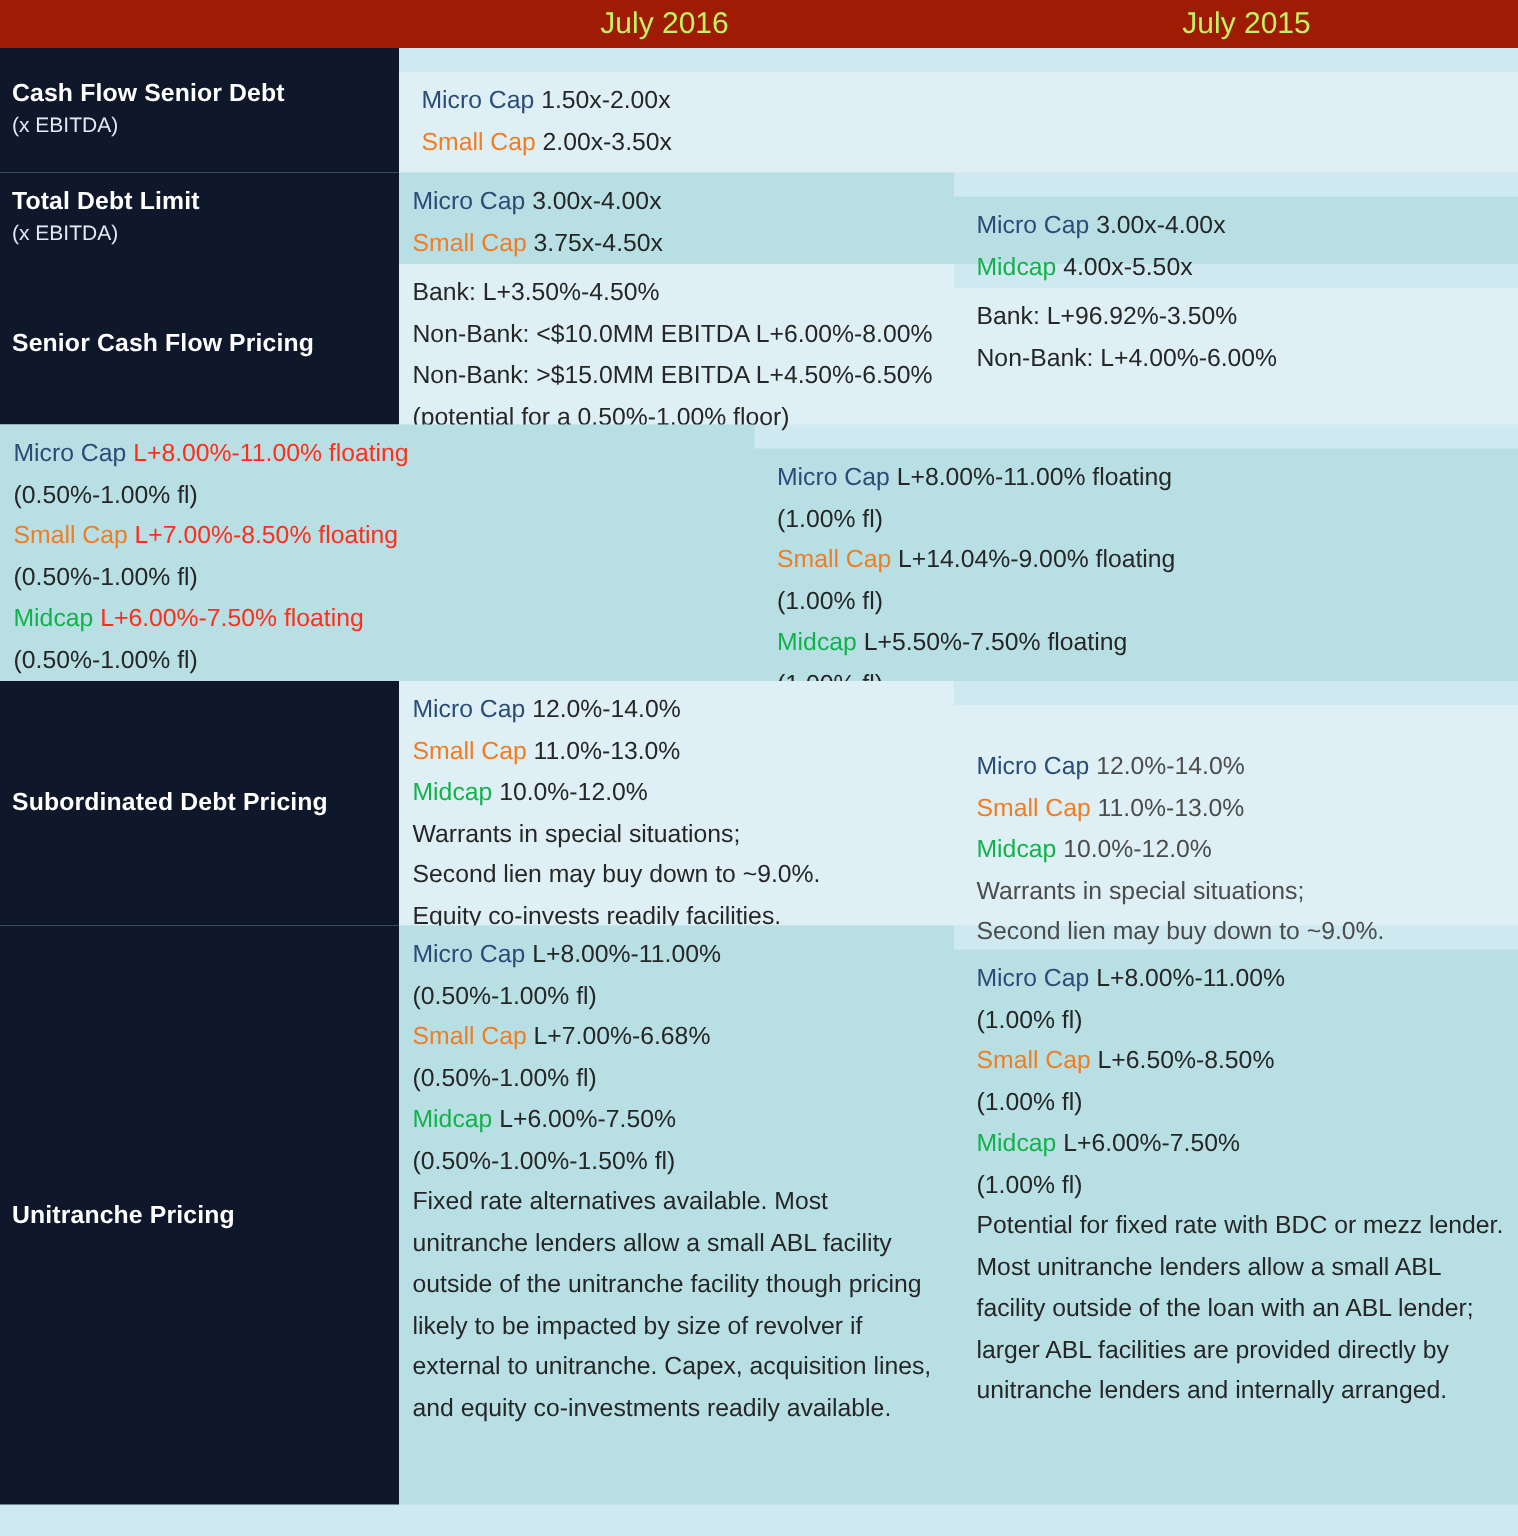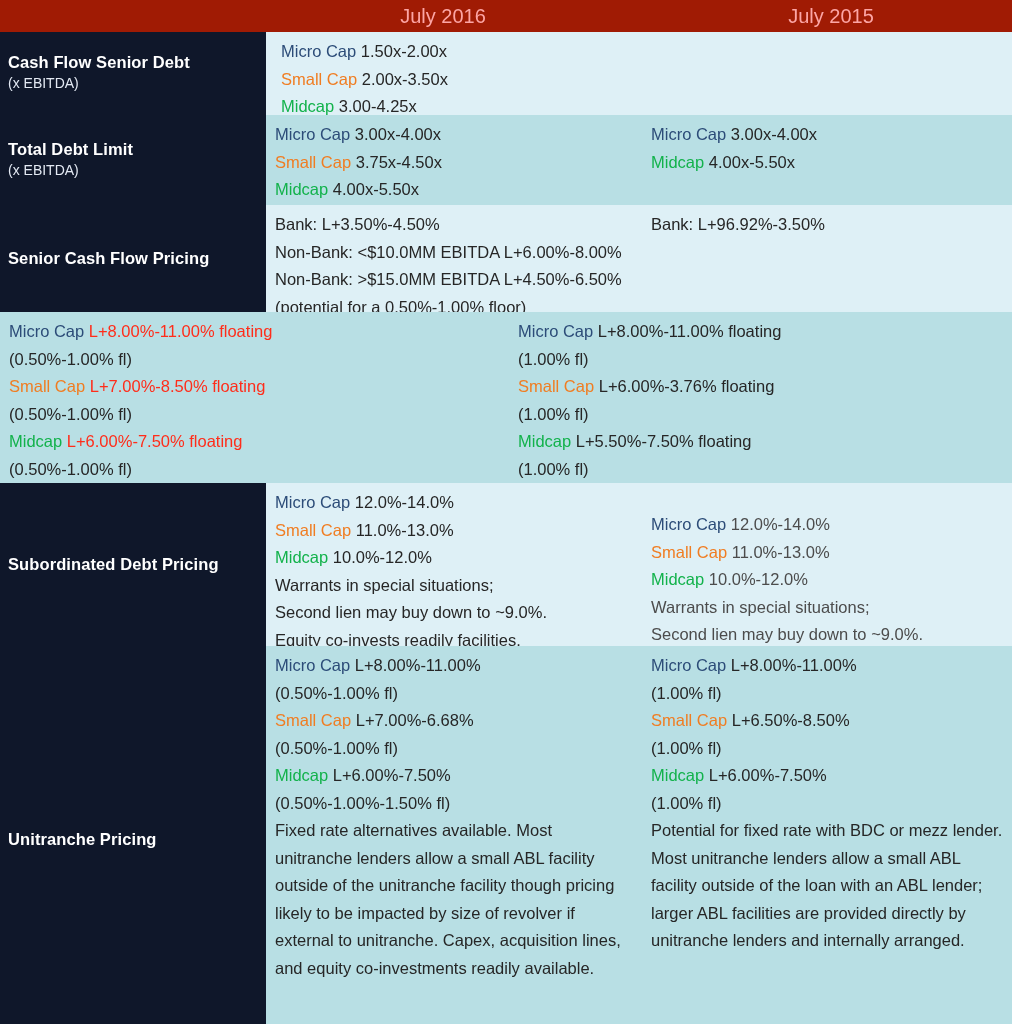--- a/index.html
+++ b/index.html
@@ -12,21 +12,21 @@
   .sheet{position:relative;width:1012px;height:1024px;}
 
   
   .hdr{display:flex;height:32px;background:#A01B04;}
   .hdr .h-deal{
     width:266px;box-sizing:border-box;padding-left:10px;
     color:#f0abfc;font-size:20px;line-height:32px;letter-spacing:.2px;margin-top:48px;
   }
   .hdr .h-col{
     flex:1;box-sizing:border-box;
-    color:#fca5a5;font-size:20px;line-height:32px;text-align:center;
+    color:#bef264;font-size:20px;line-height:32px;text-align:center;
   }
   .hdr .h-col.c1{padding-right:34px;}
   .hdr .h-col.c2{padding-right:4px;}
 
   
   .row{display:flex;align-items:stretch;}
   .lbl{
     width:266px;min-width:266px;box-sizing:border-box;
     background:#0f172a;color:#ffffff;
     display:flex;flex-direction:column;justify-content:center;
@@ -34,21 +34,21 @@
   }
   .lbl .t1{font-size:16.5px;font-weight:bold;letter-spacing:.1px;line-height:1.2;}
   .lbl .t2{font-size:14px;font-weight:normal;color:#E3E9F3;line-height:1.45;}
   .lbl .t1 .sub{font-size:14px;font-weight:normal;color:#E3E9F3;}
 
   .cell{
     flex:1;box-sizing:border-box;
     padding:6px 8px 6px 9px;
     font-size:16.5px;line-height:27.5px;color:#262626;
   }
-  .cell.pad2{padding-left:15px;}
+  .cell.pad2{padding-left:15px;margin-top:16px;}
 
   .tone-a .cell{background:#DEF0F6;}
   .tone-b .cell{background:#B8DFE4;}
 
   
   .micro{color:#2C4C78;}
   .small{color:#F07D22;}
   .mid{color:#12B24B;}
   .red{color:#FF2D1A;}
   .muted{color:#4C4C4C;}
@@ -72,21 +72,21 @@
       <div class="t1">Cash Flow Senior Debt</div>
       <div class="t2">(x EBITDA)</div>
     </div>
     <div class="cell pad2">
       <div class="line"><span class="micro">Micro Cap</span> <span>1.50x-2.00x</span></div>
       <div class="line"><span class="small">Small Cap</span> <span>2.00x-3.50x</span></div>
       <div class="line"><span class="mid">Midcap</span> <span>3.00-4.25x</span></div>
     </div>
   </div>
 
-  <div class="row tone-b" style="height:90px;">
+  <div class="row tone-b" style="height:61px;">
     <div class="lbl">
       <div class="t1">Total Debt Limit</div>
       <div class="t2">(x EBITDA)</div>
     </div>
     <div class="cell">
       <div class="line"><span class="micro">Micro Cap</span> <span>3.00x-4.00x</span></div>
       <div class="line"><span class="small">Small Cap</span> <span>3.75x-4.50x</span></div>
       <div class="line"><span class="mid">Midcap</span> <span>4.00x-5.50x</span></div>
     </div>
     <div class="cell pad2">
@@ -100,36 +100,37 @@
       <div class="t1">Senior Cash Flow Pricing</div>
     </div>
     <div class="cell">
       <div class="line">Bank: L+3.50%-4.50%</div>
       <div class="line">Non-Bank: &lt;$10.0MM EBITDA L+6.00%-8.00%</div>
       <div class="line">Non-Bank: &gt;$15.0MM EBITDA L+4.50%-6.50%</div>
       <div class="line">(potential for a 0.50%-1.00% floor)</div>
     </div>
     <div class="cell pad2">
       <div class="line">Bank: L+96.92%-3.50%</div>
+      <div class="line">Non-Bank: L+4.00%-6.00%</div>
     </div>
   </div>
 
   <div class="row tone-b" style="height:171px;">
     <div class="cell">
       <div class="line"><span class="micro">Micro Cap</span> <span class="red">L+8.00%-11.00% floating</span></div>
       <div class="line"><span>(0.50%-1.00% fl)</span></div>
       <div class="line"><span class="small">Small Cap</span> <span class="red">L+7.00%-8.50% floating</span></div>
       <div class="line"><span>(0.50%-1.00% fl)</span></div>
       <div class="line"><span class="mid">Midcap</span> <span class="red">L+6.00%-7.50% floating</span></div>
       <div class="line"><span>(0.50%-1.00% fl)</span></div>
     </div>
     <div class="cell pad2">
       <div class="line"><span class="micro">Micro Cap</span> <span>L+8.00%-11.00% floating</span></div>
       <div class="line"><span>(1.00% fl)</span></div>
-      <div class="line"><span class="small">Small Cap</span> <span>L+6.00%-3.76% floating</span></div>
+      <div class="line"><span class="small">Small Cap</span> <span>L+14.04%-9.00% floating</span></div>
       <div class="line"><span>(1.00% fl)</span></div>
       <div class="line"><span class="mid">Midcap</span> <span>L+5.50%-7.50% floating</span></div>
       <div class="line"><span>(1.00% fl)</span></div>
     </div>
   </div>
 
   <div class="row tone-a" style="height:163px;">
     <div class="lbl">
       <div class="t1">Subordinated Debt Pricing</div>
     </div>

